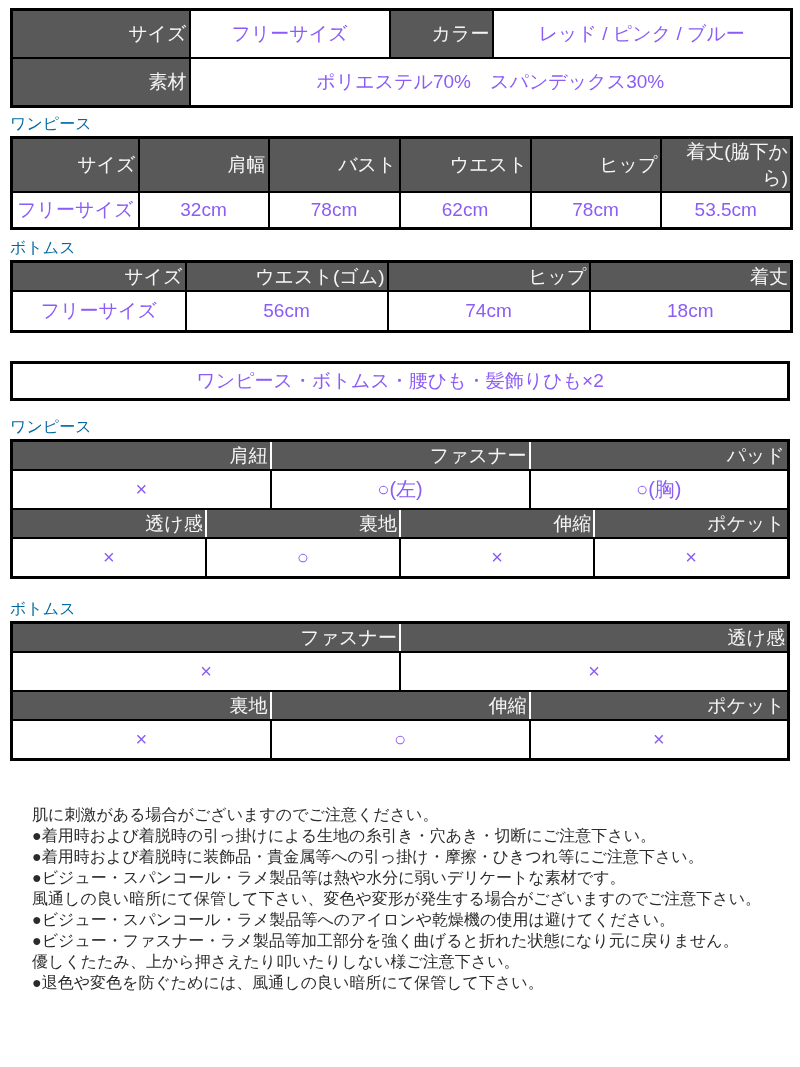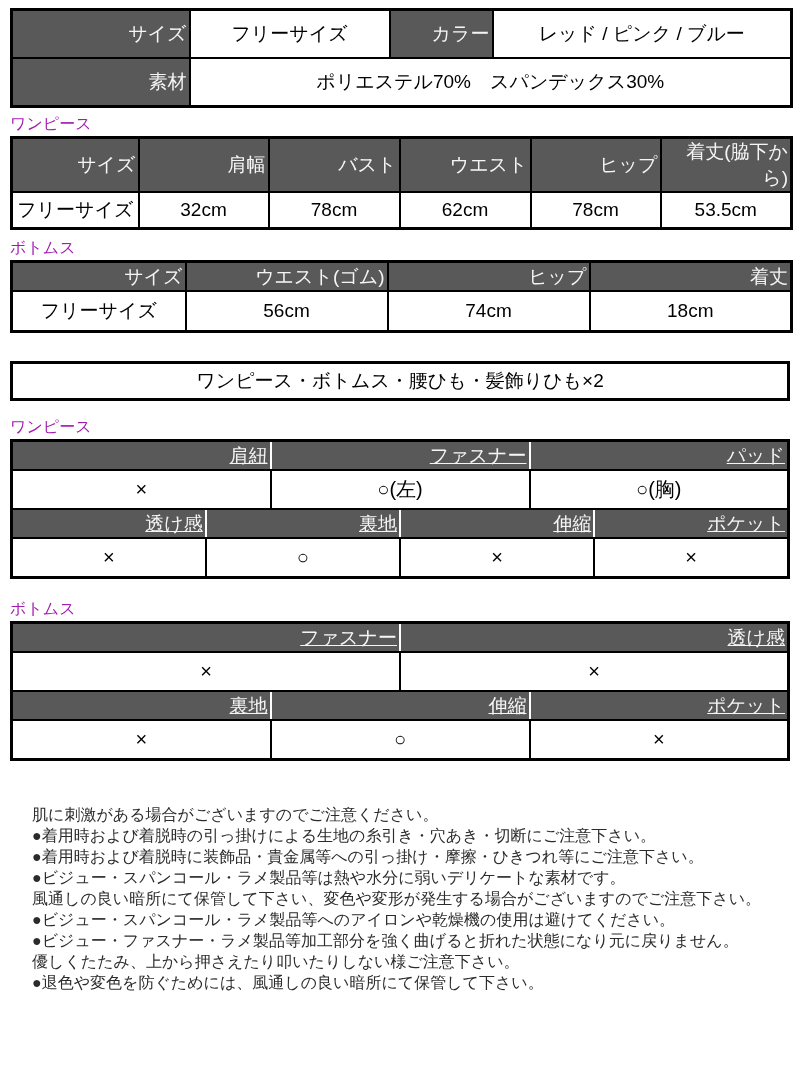--- a/index.html
+++ b/index.html
@@ -20,41 +20,41 @@
     background:#595959;
     color:#f5f5f5;
     font-weight:normal;
     font-size:19px;
     border:2px solid #000;
     text-align:right;
     padding:0 2px;
   }
   .tbl td{
     background:#ffffff;
-    color:#000000;
+    color:#8b5cf6;
     font-size:19px;
     border:2px solid #000;
     text-align:center;
     padding:0 2px;
   }
 
   
   .spec th,.spec td{height:46px;}
   .size6 th{height:27px;}  .size6 td{height:34px;}
   .size4 th{height:27px;}  .size4 td{height:38px;}
   .set  th{height:34px;}   .set  td{height:34px;}
   .feat th{height:27px;}   .feat td{height:37px;font-size:20px;}
 
   
   .feat th{border-left:2px solid #fff;border-right:2px solid #fff;
-           border-top:2px solid #000;border-bottom:2px solid #000;text-decoration:underline;}
+           border-top:2px solid #000;border-bottom:2px solid #000;}
 
   .section-label{
     font-size:16px;
-    color:#a21caf;
+    color:#0369a1;
     margin:6px 0 2px 0;
     line-height:20px;
   }
   .gap-sm{margin-top:8px;}
   .gap-md{margin-top:16px;}
   .gap-lg{margin-top:20px;}
 
   .spec-margin{margin-bottom:6px;}
   .set-table{margin-top:28px;}
 

